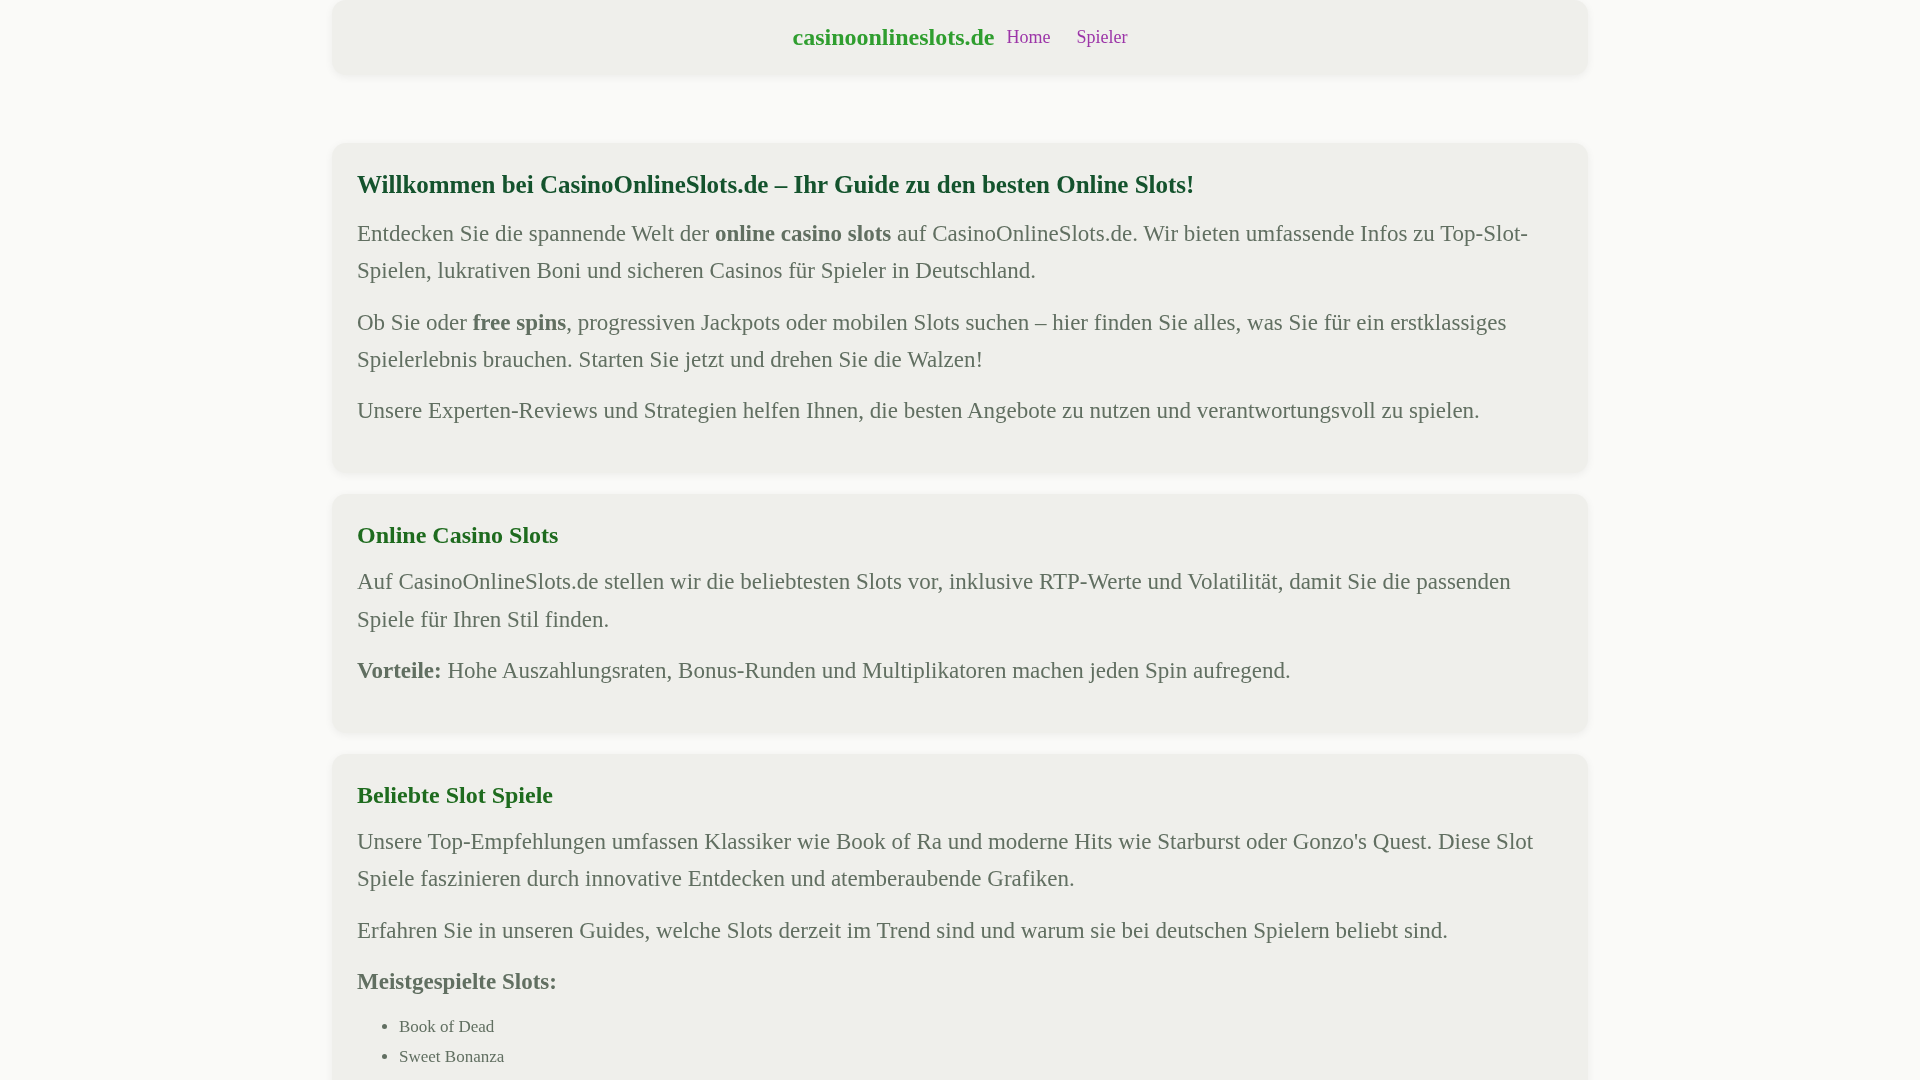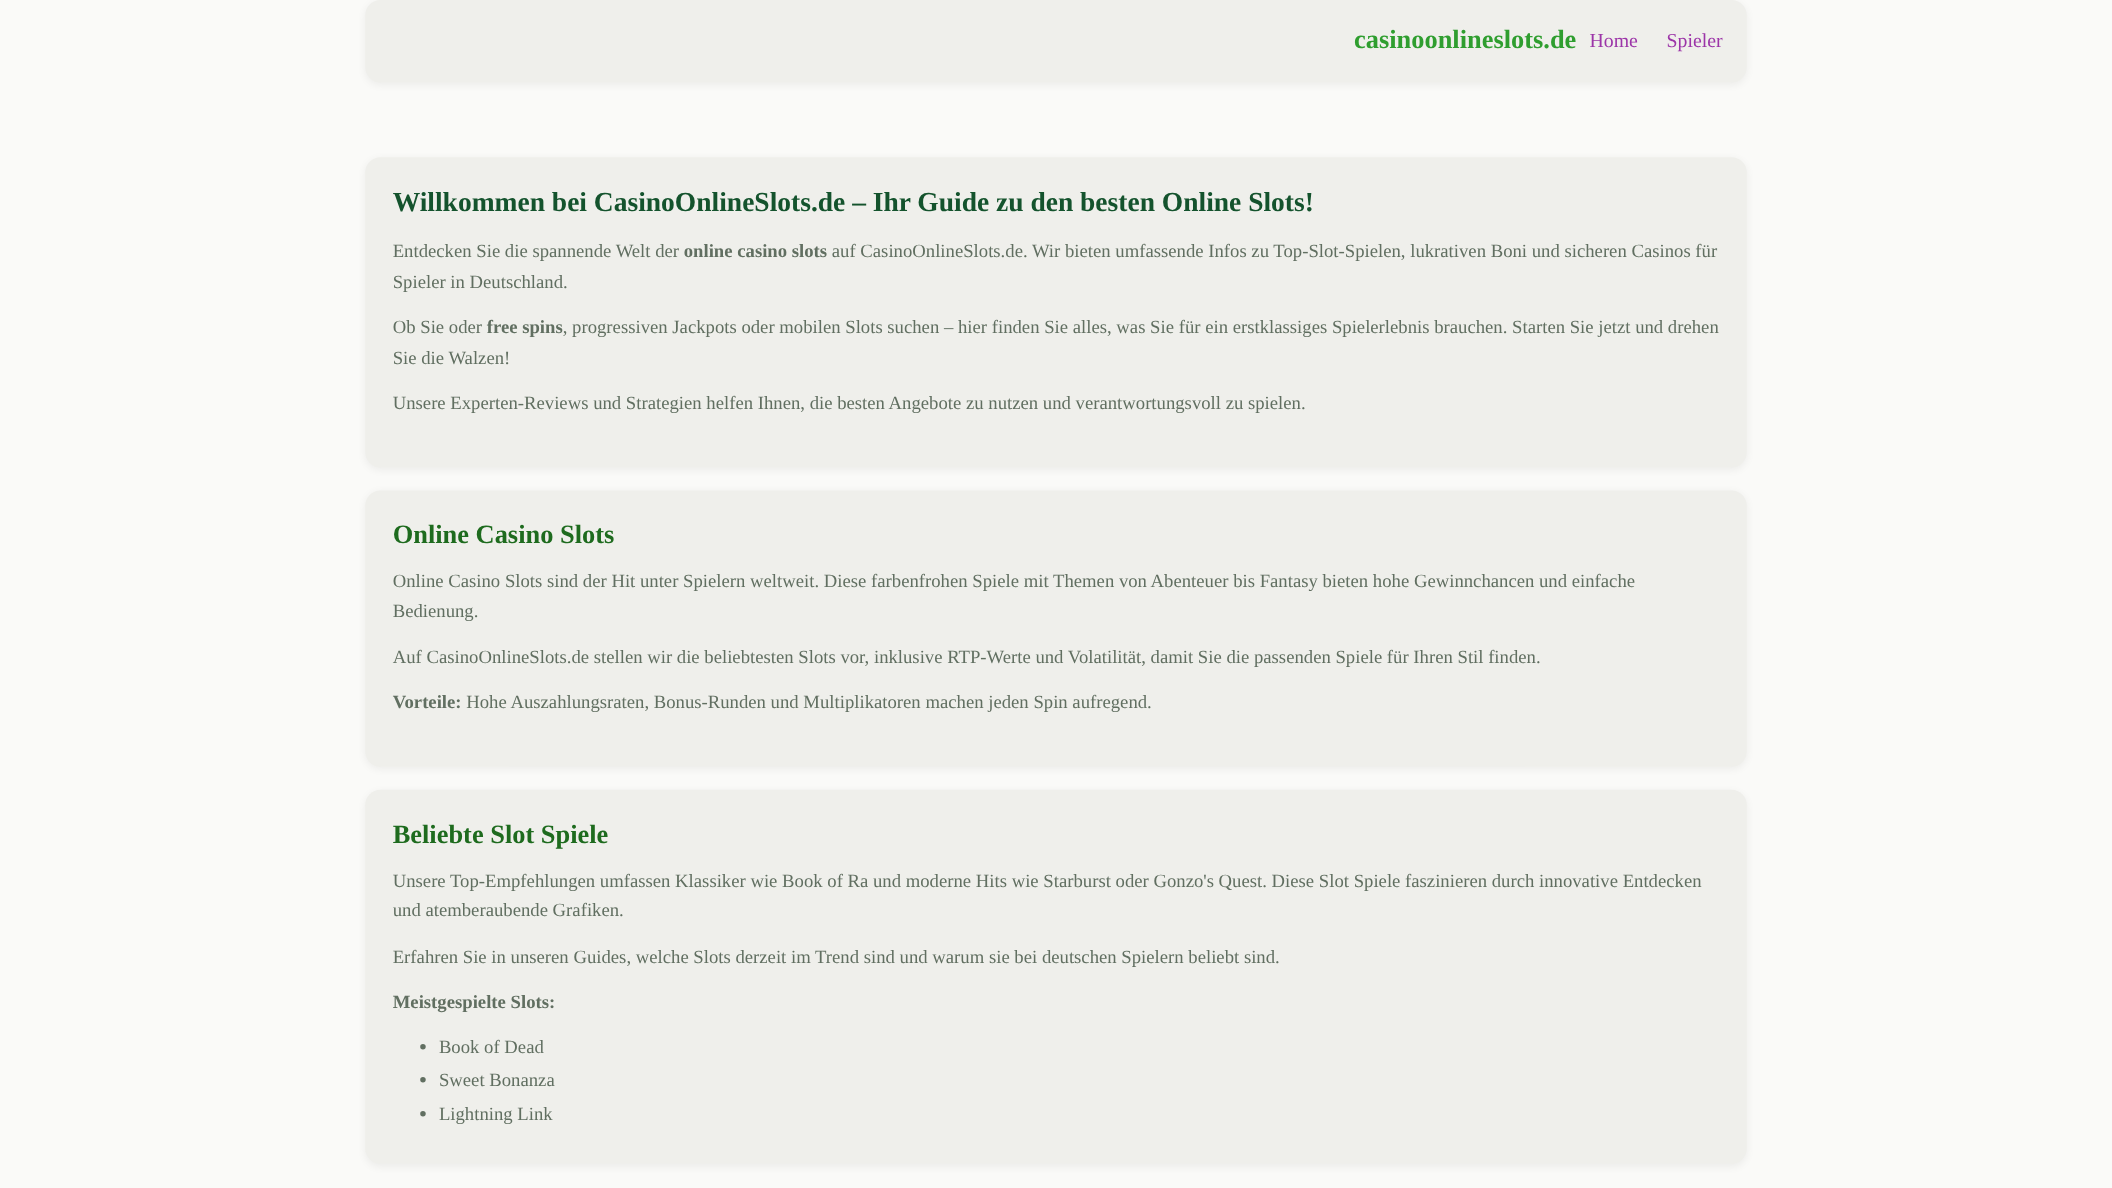--- a/index.html
+++ b/index.html
@@ -17,21 +17,21 @@
   .card {
     background: #efefeb;
     border-radius: 14px;
     box-shadow: 0 2px 8px rgba(0,0,0,0.06);
   }
   
   .topbar {
     height: 75px;
     display: flex;
     align-items: center;
-    justify-content: flex-end;
+    justify-content: center;
     padding: 0 22px;
   }
   .logo {
     font-size: 24px;
     font-weight: bold;
     color: #2f9e2f;
     text-decoration: none;
     cursor: pointer;
   }
   .nav {
@@ -55,21 +55,21 @@
     font-size: 25px;
     color: #14532d;
     margin-bottom: 16px;
   }
   h2.section-title {
     font-size: 24px;
     color: #1e6b1e;
     margin-bottom: 14px;
   }
   section p {
-    font-size: 17px;
+    font-size: 23px;
     line-height: 1.62;
     color: #616f61;
     margin-bottom: 14px;
   }
   section p:last-child { margin-bottom: 16px; }
   section ul {
     margin: 4px 0 2px 0;
     padding-left: 42px;
     color: #616f61;
   }
@@ -97,21 +97,20 @@
 
     <section class="card">
       <h1 class="section-title">Willkommen bei CasinoOnlineSlots.de – Ihr Guide zu den besten Online Slots!</h1>
       <p><span>Entdecken Sie die spannende Welt der </span><strong>online casino slots</strong><span> auf CasinoOnlineSlots.de. Wir bieten umfassende Infos zu Top-Slot-Spielen, lukrativen Boni und sicheren Casinos für Spieler in Deutschland.</span></p>
       <p><span>Ob Sie oder </span><strong>free spins</strong><span>, progressiven Jackpots oder mobilen Slots suchen – hier finden Sie alles, was Sie für ein erstklassiges Spielerlebnis brauchen. Starten Sie jetzt und drehen Sie die Walzen!</span></p>
       <p>Unsere Experten-Reviews und Strategien helfen Ihnen, die besten Angebote zu nutzen und verantwortungsvoll zu spielen.</p>
     </section>
 
     <section class="card">
       <h2 class="section-title">Online Casino Slots</h2>
-      <p>Online Casino Slots sind der Hit unter Spielern weltweit. Diese farbenfrohen Spiele mit Themen von Abenteuer bis Fantasy bieten hohe Gewinnchancen und einfache Bedienung.</p>
       <p>Auf CasinoOnlineSlots.de stellen wir die beliebtesten Slots vor, inklusive RTP-Werte und Volatilität, damit Sie die passenden Spiele für Ihren Stil finden.</p>
       <p><strong>Vorteile:</strong><span> Hohe Auszahlungsraten, Bonus-Runden und Multiplikatoren machen jeden Spin aufregend.</span></p>
     </section>
 
     <section class="card">
       <h2 class="section-title">Beliebte Slot Spiele</h2>
       <p>Unsere Top-Empfehlungen umfassen Klassiker wie Book of Ra und moderne Hits wie Starburst oder Gonzo's Quest. Diese Slot Spiele faszinieren durch innovative Entdecken und atemberaubende Grafiken.</p>
       <p>Erfahren Sie in unseren Guides, welche Slots derzeit im Trend sind und warum sie bei deutschen Spielern beliebt sind.</p>
       <p><strong>Meistgespielte Slots:</strong></p>
       <ul>

